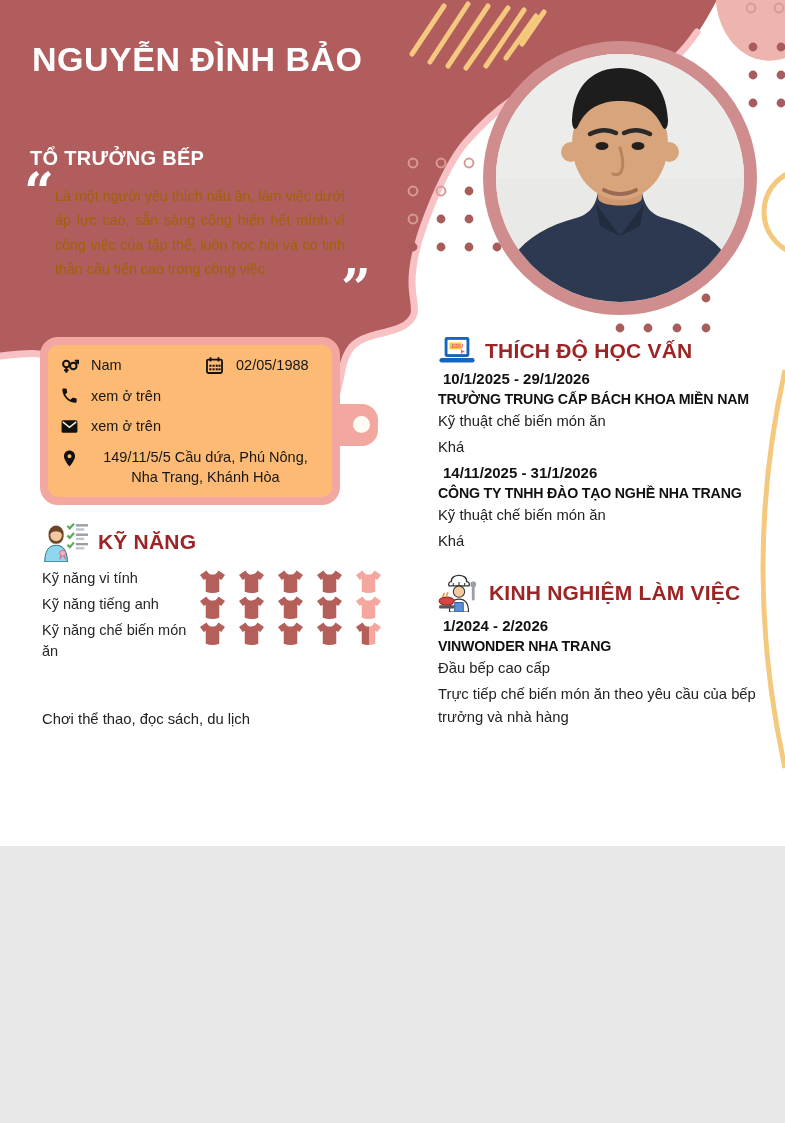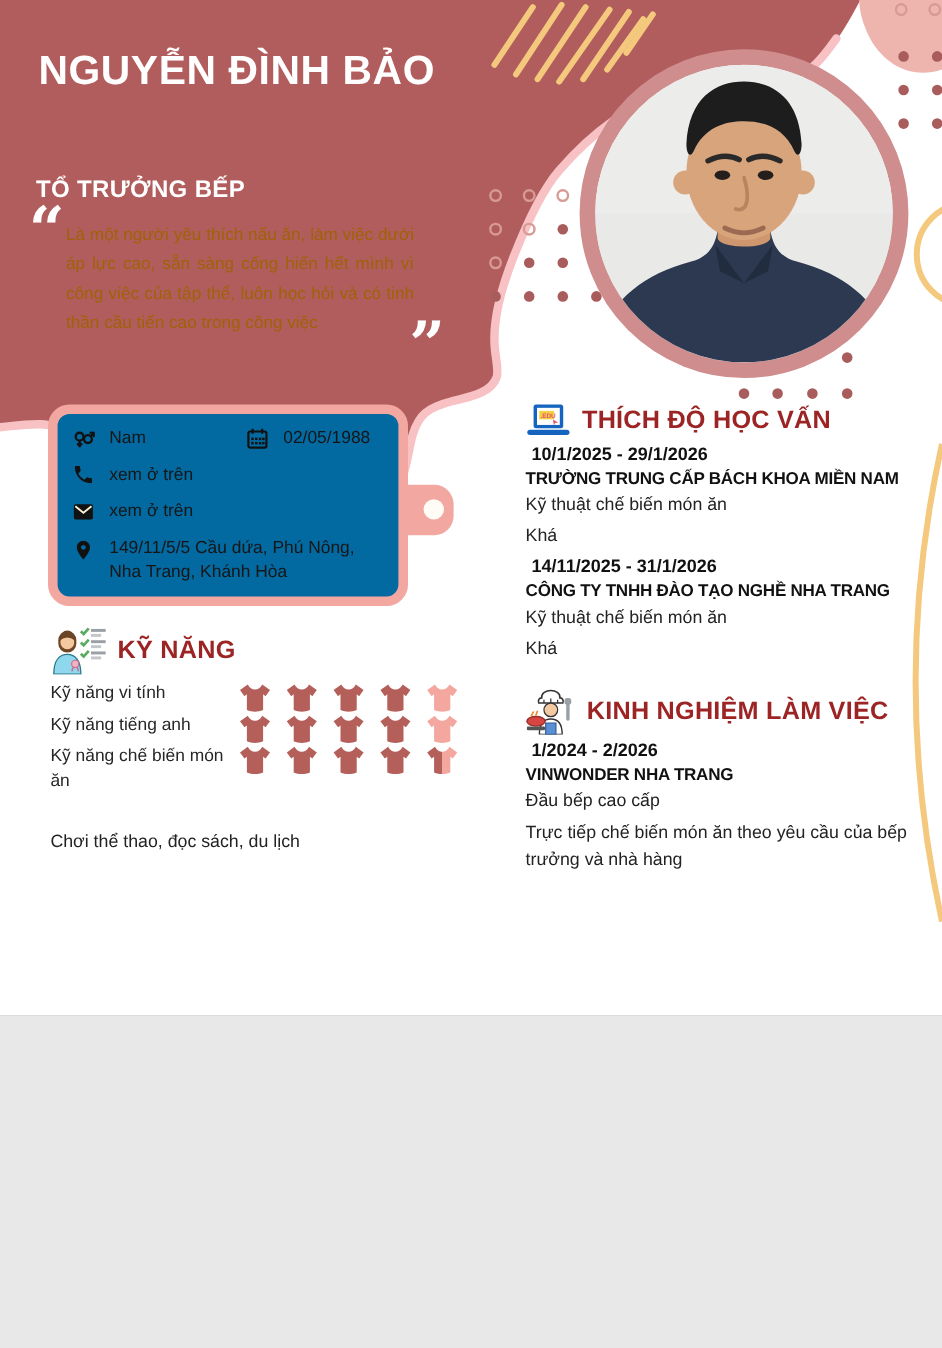--- a/index.html
+++ b/index.html
@@ -12,23 +12,23 @@
   .name{position:absolute;left:32px;top:40px;font-size:34px;font-weight:700;color:#fff;letter-spacing:.5px;}
   .job-title{position:absolute;left:30px;top:147px;font-size:20px;font-weight:700;color:#fff;letter-spacing:.3px;}
   .quote-open,.quote-close{position:absolute;color:#fff;font-family:"DejaVu Serif",serif;
         font-weight:700;font-size:52px;line-height:1;}
   .quote-open{left:24px;top:166px;}
   .quote-close{left:341px;top:262px;}
   .summary{position:absolute;left:55px;top:184px;width:290px;font-size:14.3px;line-height:24.3px;
         color:#a16207;text-align:justify;}
 
   
-  .card{position:absolute;left:40px;top:337px;width:300px;height:168px;background:#0369a1;
+  .card{position:absolute;left:40px;top:337px;width:300px;height:168px;background:#fdba74;
         border:8px solid #f2a7a0;border-radius:18px;box-sizing:border-box;
-        padding:10px 12px;display:flex;flex-direction:column;justify-content:space-between;}
+        padding:10px 12px;display:flex;flex-direction:column;justify-content:space-between;text-align:center;}
   .card-handle{position:absolute;left:334px;top:404px;width:44px;height:42px;background:#f2a7a0;
         border-radius:0 16px 16px 0;}
   .card-handle .hole{position:absolute;right:8px;top:12px;width:17px;height:17px;border-radius:50%;background:#fefcf5;}
   .crow{display:flex;align-items:center;gap:12px;font-size:14.5px;color:#161616;}
   .crow.top{justify-content:flex-start;}
   .crow .pair{display:flex;align-items:center;gap:12px;}
   .crow .pair.first{width:133px;}
   .crow.addr{align-items:flex-start;}
   .crow.addr .cicon{margin-top:2px;}
   .crow .txt{line-height:20px;}
@@ -41,21 +41,21 @@
   
   .skills{position:absolute;left:42px;top:521px;width:350px;}
   .skill-rows{margin-top:6px;}
   .skill-row{display:flex;align-items:flex-start;}
   .skill-label{width:146px;font-size:14.5px;color:#262626;line-height:21px;}
   .shirts{display:flex;gap:10px;margin-left:10px;margin-top:1px;}
   .shirt{width:29px;height:25px;}
 
   
   .hobbies{position:absolute;left:42px;top:689px;width:350px;}
-  .hobbies .body{margin-top:5px;font-size:14.8px;color:#222;}
+  .hobbies .body{margin-top:22px;font-size:14.8px;color:#222;}
 
   
   .right-col{position:absolute;left:438px;top:336px;width:340px;}
   .exp-block{margin-top:21px;}
   .entries{margin-top:4px;}
   .entry{margin-top:5px;}
   .entry-period{font-weight:700;font-size:15px;color:#111;padding-left:5px;}
   .entry-org{font-weight:700;font-size:14.2px;color:#111;letter-spacing:-.2px;margin-top:4px;white-space:nowrap;}
   .entry-line{font-size:14.8px;color:#222;margin-top:3px;line-height:23px;}
   .hicon{flex:0 0 auto;}

